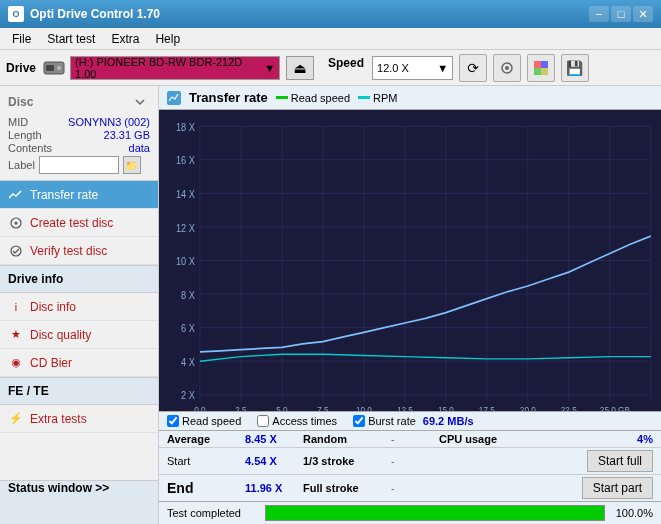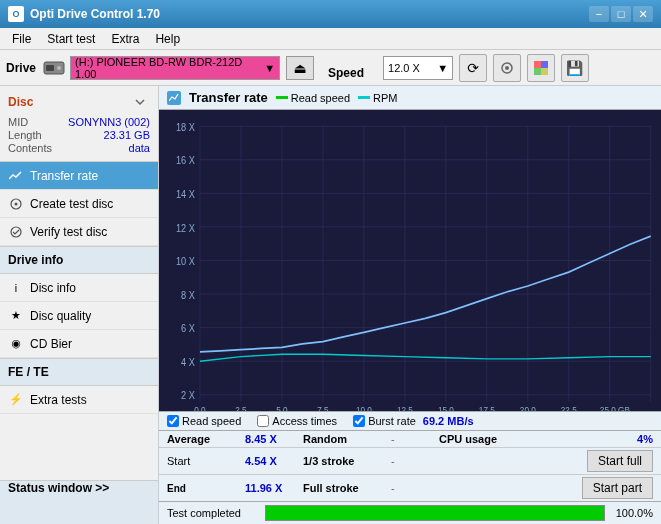--- a/index.html
+++ b/index.html
@@ -48,32 +48,32 @@
     .drive-select {
       display: flex;
       align-items: center;
       gap: 4px;
     }
     .drive-icon { width: 24px; height: 24px; display: flex; align-items: center; justify-content: center; }
     .drive-dropdown {
       width: 210px;
       height: 24px;
       border: 1px solid #999;
-      background: #ec4899;
+      background: #be185d;
       font-size: 11px;
       padding: 1px 4px;
       display: flex;
       align-items: center;
       justify-content: space-between;
       cursor: pointer;
     }
     .drive-eject { width: 28px; height: 24px; background: #e0e0e0; border: 1px solid #999; display: flex; align-items: center; justify-content: center; cursor: pointer; font-size: 14px; margin-left: 2px; }
-    .speed-section { display: flex; align-items: flex-end; gap: 19px; margin-left: 8px; }
+    .speed-section { display: flex; align-items: flex-start; gap: 8px; margin-left: 8px; }
     .speed-label { font-size: 12px; font-weight: bold; }
-    .speed-dropdown { width: 70px; height: 24px; border: 1px solid #999; background: white; font-size: 11px; padding: 1px 4px; display: flex; align-items: center; justify-content: space-between; cursor: pointer; }
+    .speed-dropdown { width: 81px; height: 24px; border: 1px solid #999; background: white; font-size: 11px; padding: 1px 4px; display: flex; align-items: center; justify-content: space-between; cursor: pointer; }
     .toolbar-btn { width: 28px; height: 28px; background: #e8e8e8; border: 1px solid #aaa; border-radius: 2px; display: flex; align-items: center; justify-content: center; cursor: pointer; font-size: 14px; }
 
     
     .main-area {
       display: flex;
       height: calc(524px - 28px - 22px - 36px);
       background: #f0f0f0;
     }
 
     
@@ -86,39 +86,39 @@
       flex-direction: column;
       overflow: hidden;
     }
 
     
     .disc-section {
       padding: 6px 8px;
       border-bottom: 1px solid #ccc;
     }
     .disc-header { display: flex; align-items: center; justify-content: space-between; margin-bottom: 4px; }
-    .disc-title { font-size: 12px; font-weight: bold; color: #c2410c; }
+    .disc-title { font-size: 12px; font-weight: bold; color: #737373; }
     .disc-arrow-btn { width: 20px; height: 20px; cursor: pointer; display: flex; align-items: center; justify-content: center; }
     .disc-info-row { display: flex; justify-content: space-between; margin-bottom: 1px; }
     .disc-info-label { font-size: 11px; color: #555; }
     .disc-info-value { font-size: 11px; color: #0000cc; font-weight: 500; }
     .label-row { display: flex; align-items: center; gap: 4px; margin-top: 2px; }
     .label-input { width: 80px; height: 18px; border: 1px solid #999; font-size: 10px; padding: 1px 2px; }
     .label-btn { width: 18px; height: 18px; background: #e0e0e0; border: 1px solid #999; cursor: pointer; display: flex; align-items: center; justify-content: center; font-size: 10px; }
 
     
     .nav-item {
       height: 28px;
       display: flex;
       align-items: center;
       padding: 0 8px;
       gap: 6px;
       cursor: pointer;
       font-size: 12px;
-      color: #000000;
+      color: #b91c1c;
       border-bottom: 1px solid #e0e0e0;
     }
     .nav-item.active { background: #4a9fd5; color: white; }
     .nav-icon { width: 16px; height: 16px; display: flex; align-items: center; justify-content: center; font-size: 11px; flex-shrink: 0; }
 
     
     .section-header {
       height: 28px;
       display: flex;
       align-items: center;
@@ -297,20 +297,25 @@
         <span class="disc-info-label">MID</span>
         <span class="disc-info-value">SONYNN3 (002)</span>
       </div>
       <div class="disc-info-row">
         <span class="disc-info-label">Length</span>
         <span class="disc-info-value">23.31 GB</span>
       </div>
       <div class="disc-info-row">
         <span class="disc-info-label">Contents</span>
         <span class="disc-info-value">data</span>
+      </div>
+      <div class="label-row">
+        <span class="disc-info-label">Label</span>
+        <input type="text" class="label-input" value="" style="">
+        <div class="label-btn">📁</div>
       </div>
     </div>
 
     <div class="nav-item active">
       <div class="nav-icon">
         <svg width="14" height="14" viewBox="0 0 14 14">
           <polyline points="0,10 4,6 7,8 12,3" fill="none" stroke="white" stroke-width="1.5"></polyline>
         </svg>
       </div>
       <span>Transfer rate</span>
@@ -470,21 +475,21 @@
         <span style="font-size:11px;font-weight:normal;width:70px;">Start</span>
         <span style="font-size:11px;color:#0000cc;font-weight:bold;width:50px;">4.54 X</span>
         <span style="font-size:11px;font-weight:bold;width:80px;">1/3 stroke</span>
         <span style="font-size:11px;color:#666;flex:1;">-</span>
         <button class="start-btn">Start full</button>
       </div>
     </div>
 
     <div style="background:#e8f0f8;border-top:1px solid #ccc;padding:2px 8px;">
       <div style="display:flex;align-items:center;gap:8px;">
-        <span style="font-size:10px;font-weight:bold;width:70px;">End</span>
+        <span style="font-size:14px;font-weight:bold;width:70px;">End</span>
         <span style="font-size:11px;color:#0000cc;font-weight:bold;width:50px;">11.96 X</span>
         <span style="font-size:11px;font-weight:bold;width:80px;">Full stroke</span>
         <span style="font-size:11px;color:#666;flex:1;">-</span>
         <button class="start-btn">Start part</button>
       </div>
     </div>
 
     <div class="progress-section">
       <span class="status-text">Test completed</span>
       <div class="progress-bar-bg">

